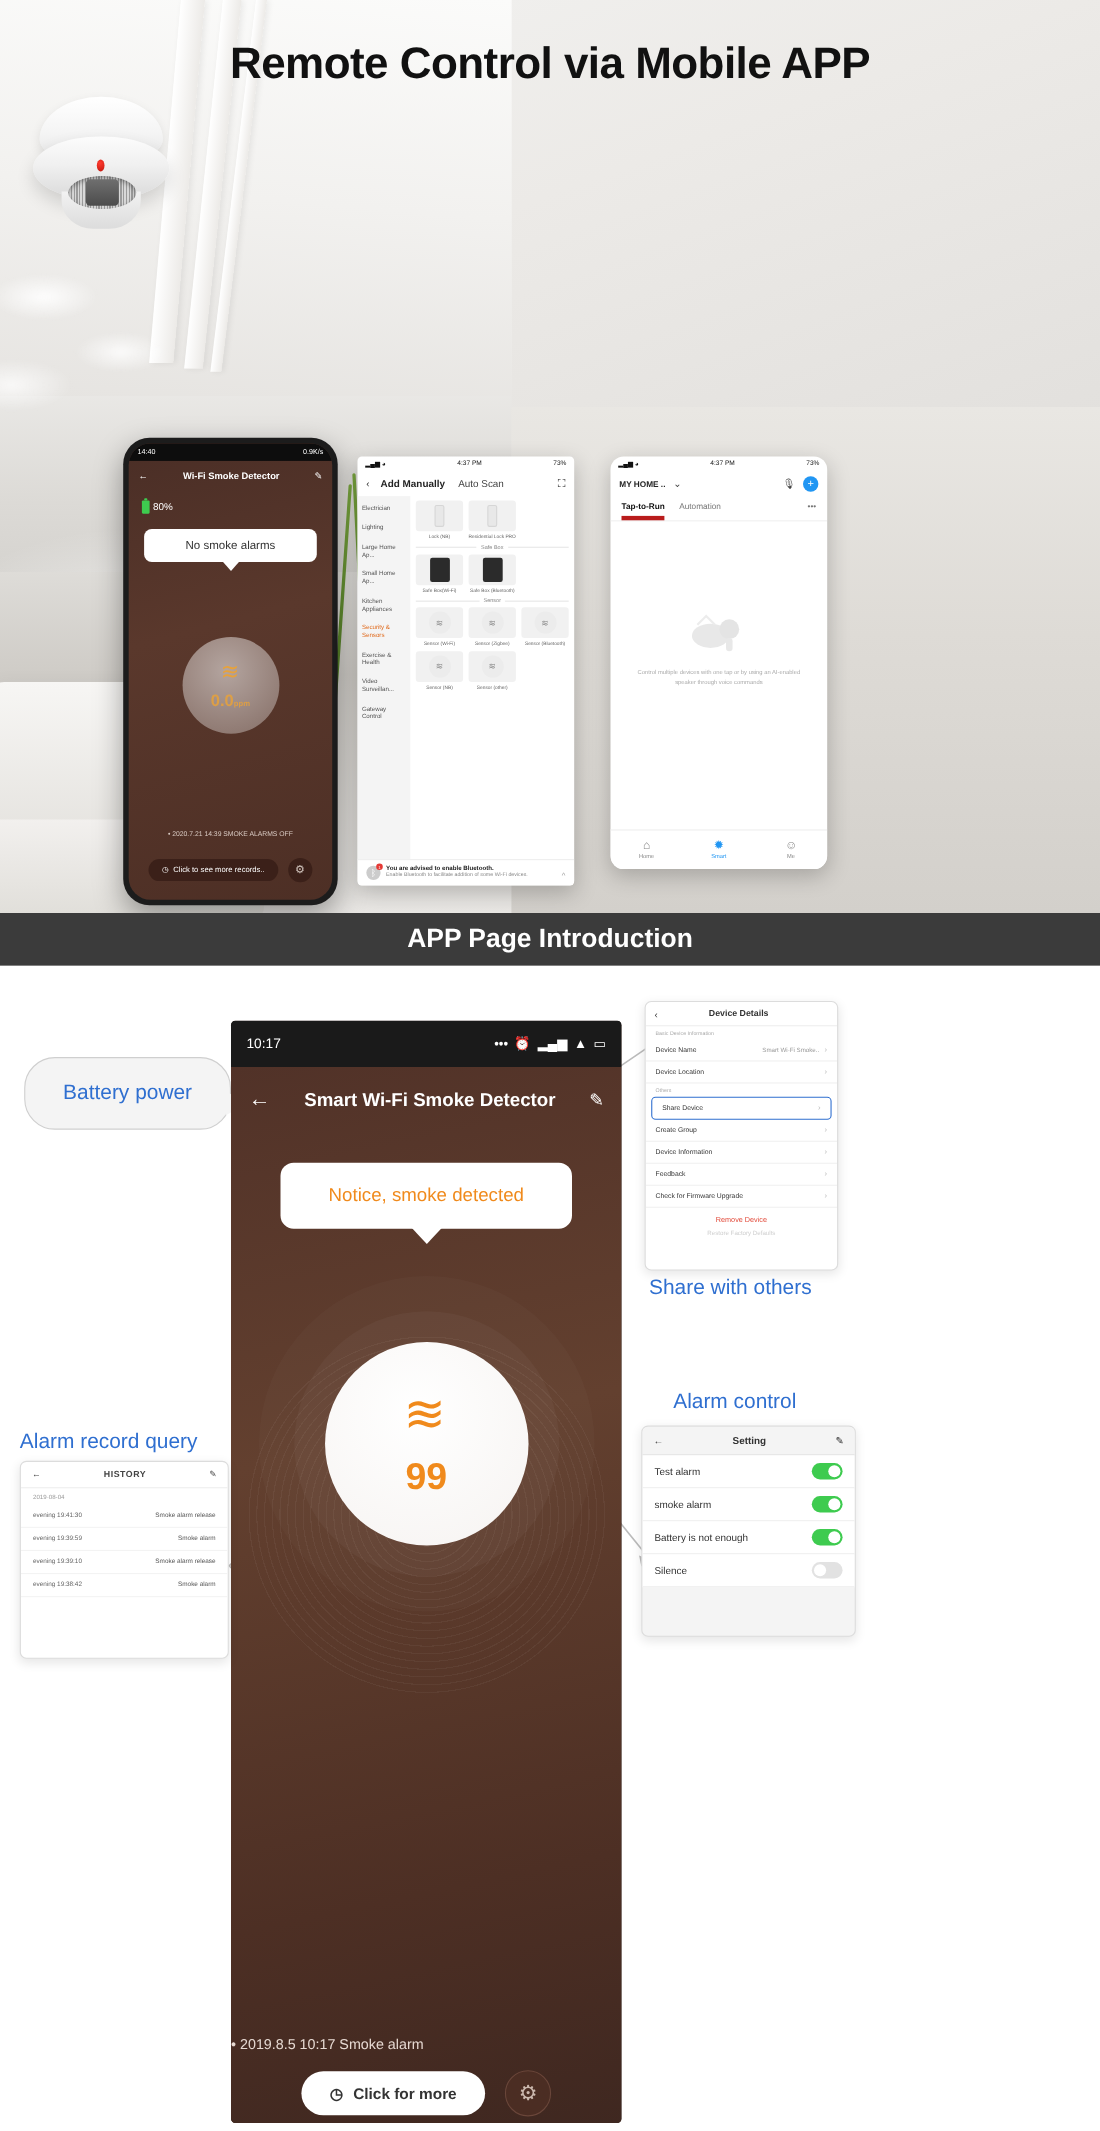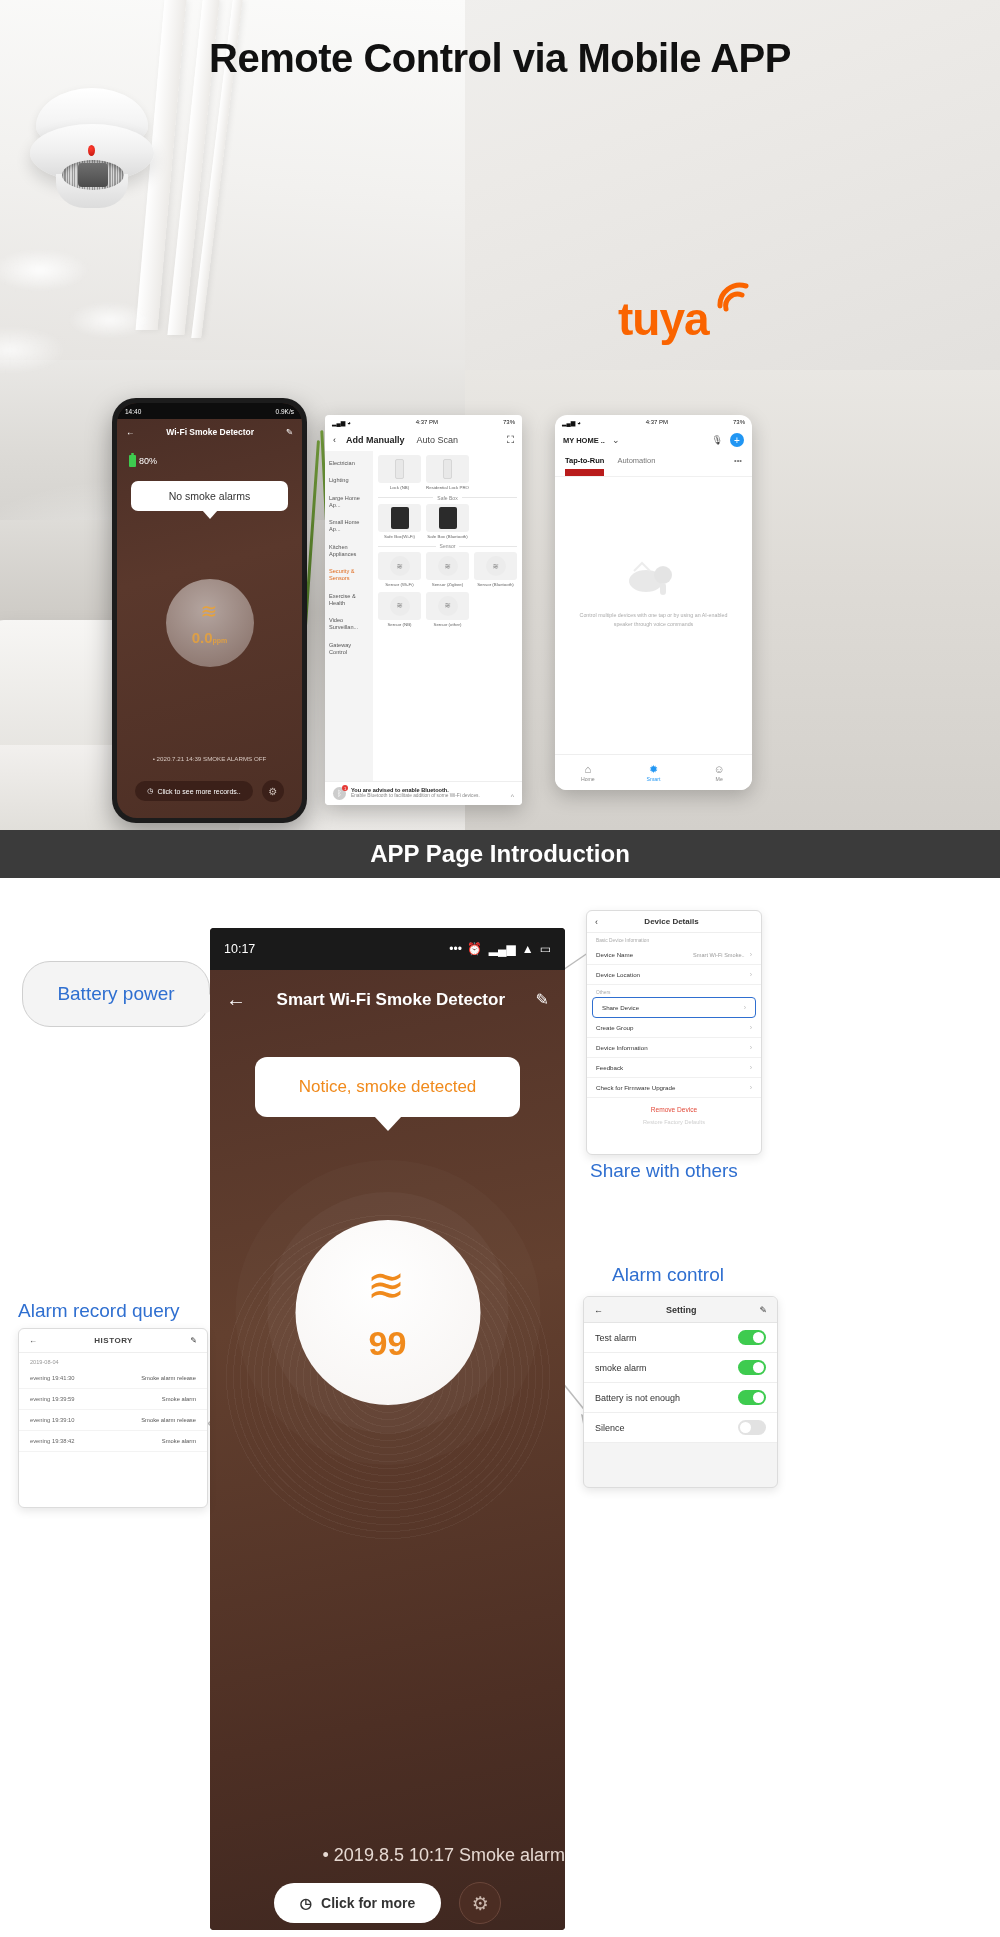--- a/index.html
+++ b/index.html
@@ -239,21 +239,21 @@
   .p3-head{ display:flex; align-items:center; padding:4px 8px; }
   .p3-home{ font-size:7.5px; font-weight:bold; color:#222; }
   .p3-head .sp{ flex:1; }
   .p3-head .ic{ font-size:9px; color:#444; margin-left:7px; }
   .p3-add{
     width:14px; height:14px; border-radius:50%; background:#2196f3; color:#fff;
     font-size:10px; display:flex; align-items:center; justify-content:center; margin-left:7px;
   }
   .p3-tabs{ display:flex; gap:13px; padding:5px 10px 0; font-size:7.5px; }
   .p3-tabs .tab{ color:#777; padding-bottom:4px; }
-  .p3-tabs .tab.on{ color:#111; font-weight:bold; border-bottom:7px solid #b91c1c;text-align:right; }
+  .p3-tabs .tab.on{ color:#111; font-weight:bold; border-bottom:4px solid #b91c1c;text-align:right; }
   .p3-tabs .dots{ margin-left:auto; color:#777; }
   .p3-empty{
     height:230px; display:flex; flex-direction:column; align-items:center; justify-content:center;
     border-top:1px solid #f0f0f0;
   }
   .p3-illus{ width:60px; height:46px; opacity:.22; }
   .p3-hint{ font-size:5.3px; color:#aaa; text-align:center; line-height:1.6; margin-top:10px; padding:0 22px;}
   .p3-bn{
     position:absolute; left:0; bottom:0; width:100%; height:36px; border-top:1px solid #eee;
     display:flex; align-items:center; background:#fff;
@@ -309,22 +309,22 @@
     box-shadow:0 0 0 28px rgba(255,255,255,.035), 0 0 0 60px rgba(255,255,255,.025);
   }
   .bp-dial .w{ font-size:46px; color:#f08a1c; line-height:1; letter-spacing:3px; }
   .bp-dial .v{ font-size:34px; color:#f08a1c; font-weight:bold; margin-top:16px; }
   .bp-rings{
     position:absolute; left:50%; top:242px; transform:translateX(-50%);
     width:330px; height:330px; border-radius:50%;
     background:repeating-radial-gradient(circle, rgba(255,255,255,.045) 0 1px, rgba(255,255,255,0) 1px 7px);
   }
   .bp-rec{
-    position:absolute; left:0; bottom:80px; width:100%; text-align:right;
-    color:#e6d9d2; font-size:18px;
+    position:absolute; left:0; bottom:80px; width:100%; text-align:left;
+    color:#e6d9d2; font-size:13px;
   }
   .bp-foot{
     position:absolute; left:0; bottom:22px; width:100%;
     display:flex; align-items:center; justify-content:center; gap:18px;
   }
   .bp-more{
     background:#fff; color:#333; border-radius:22px; padding:12px 26px;
     font-size:14px; font-weight:bold; display:flex; align-items:center; gap:9px;
   }
   .bp-gear{
@@ -426,27 +426,20 @@
 
   <div class="plant">
     <div class="stalk" style="left:10px;top:10px;height:200px;transform:rotate(4deg)"></div>
     <div class="stalk" style="left:26px;top:0;height:220px;transform:rotate(-3deg)"></div>
     <div class="stalk" style="left:42px;top:18px;height:195px;transform:rotate(6deg)"></div>
     <div class="stalk" style="left:56px;top:6px;height:210px;transform:rotate(-5deg)"></div>
   </div>
 
   <div class="hero-title">Remote Control via Mobile APP</div>
 
-  <div class="tuya-logo">
-    <span>tuya</span>
-    <svg class="tuya-wifi" viewBox="0 0 36 32">
-      <path d="M4 24 A20 20 0 0 1 30 4" stroke="#fa6400" stroke-width="5" fill="none" stroke-linecap="round"></path>
-      <path d="M10 27 A12 12 0 0 1 26 13" stroke="#fa6400" stroke-width="5" fill="none" stroke-linecap="round"></path>
-    </svg>
-  </div>
 
   <div class="phone1">
     <div class="p1-screen">
       <div class="p1-status">
         <span>14:40</span>
         <span>0.9K/s</span>
       </div>
       <div class="p1-nav">
         <span>←</span>
         <span class="t">Wi-Fi Smoke Detector</span>

